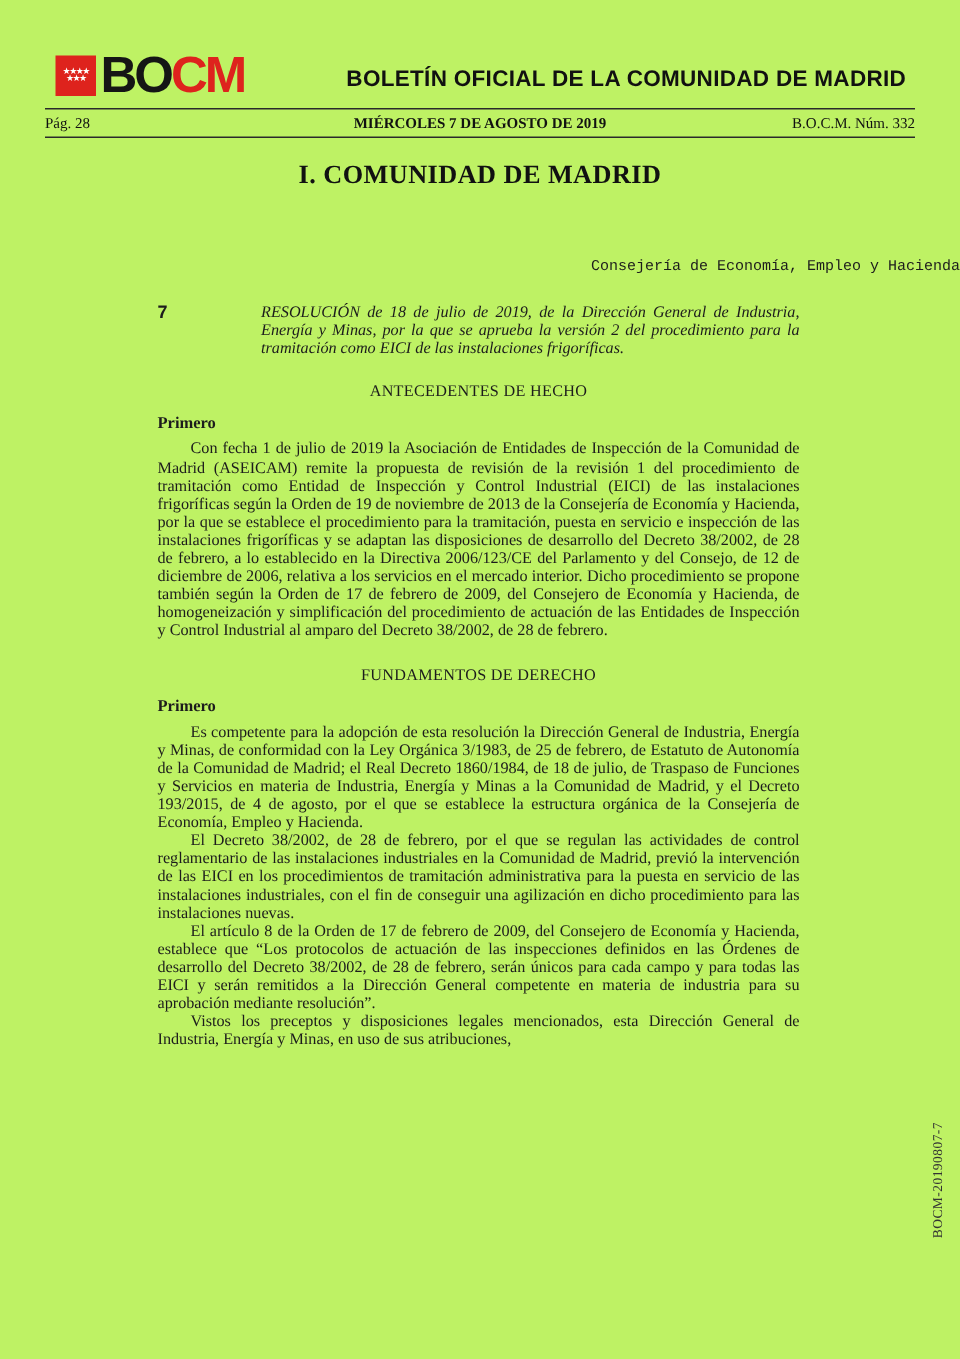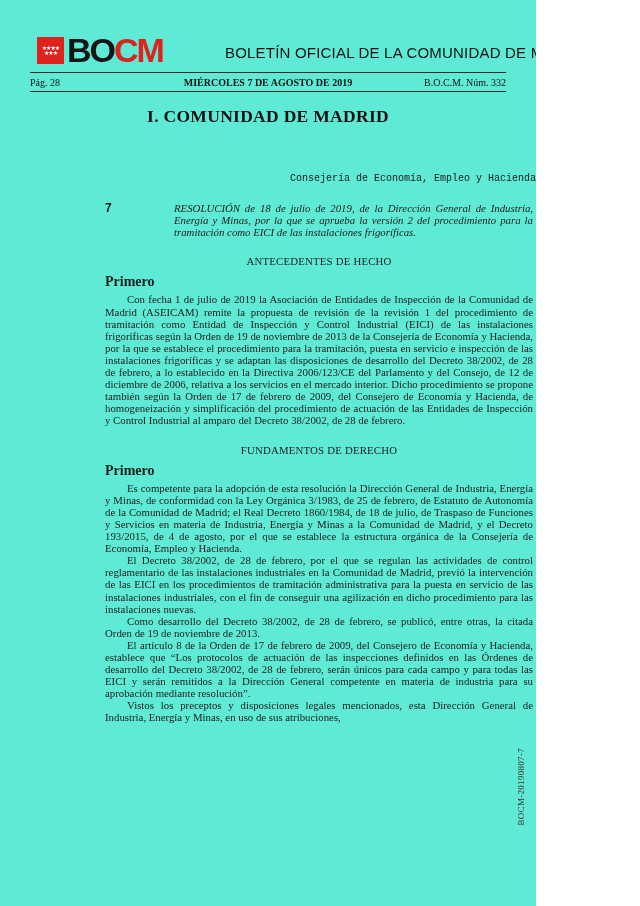--- a/index.html
+++ b/index.html
@@ -1,21 +1,21 @@
 <!DOCTYPE html>
 <html lang="es"><head>
 <meta charset="utf-8">
 <title>BOCM</title>
 <style>
   html, body { margin: 0; padding: 0; background: #ffffff; }
   .page {
     position: relative;
-    width: 536px;
+    width: 640px;
     height: 906px;
-    background: #5eead4;
+    background: #bef264;
     font-family: "Liberation Serif", serif;
     color: #1c1c1c;
     overflow: hidden;
   }
 
   
   .masthead {
     position: absolute;
     top: 36px; left: 37px;
     height: 28px;
@@ -47,21 +47,21 @@
     display: flex;
   }
   .logo-bo { color: #151515; }
   .logo-cm { color: #de231d; }
 
   .masthead-title {
     position: absolute;
     top: 44px; left: 225px; right: 30px;
     text-align: center;
     font-family: "Liberation Sans", sans-serif;
-    font-weight: normal;
+    font-weight: bold;
     font-size: 15px;
     letter-spacing: 0.2px;
     color: #111;
     white-space: nowrap;
   }
 
   .rule { position: absolute; left: 30px; right: 30px; border-top: 1.5px solid #2a2a2a; }
   .rule-top { top: 72px; }
   .rule-bottom { top: 91px; }
 
@@ -123,21 +123,21 @@
     text-align: justify;
     margin-left: 19px;
   }
   .h-center {
     text-align: center;
     margin: 17px 0 9px 0;
     letter-spacing: 0.2px;
   }
   .sub {
     font-weight: bold;
-    font-size: 14px;
+    font-size: 11px;
     margin: 9px 0 5px 0;
   }
   .para {
     margin: 0;
     text-align: justify;
     text-indent: 22px;
   }
 
   
   .vcode {
@@ -189,21 +189,20 @@
 
     <div class="h-center">ANTECEDENTES DE HECHO</div>
     <div class="sub">Primero</div>
     <p class="para">Con fecha 1 de julio de 2019 la Asociación de Entidades de Inspección de la Comunidad de Madrid (ASEICAM) remite la propuesta de revisión de la revisión 1 del procedimiento de tramitación como Entidad de Inspección y Control Industrial (EICI) de las instalaciones frigoríficas según la Orden de 19 de noviembre de 2013 de la Consejería de Economía y Hacienda, por la que se establece el procedimiento para la tramitación, puesta en servicio e inspección de las instalaciones frigoríficas y se adaptan las disposiciones de desarrollo del Decreto 38/2002, de 28 de febrero, a lo establecido en la Directiva 2006/123/CE del Parlamento y del Consejo, de 12 de diciembre de 2006, relativa a los servicios en el mercado interior. Dicho procedimiento se propone también según la Orden de 17 de febrero de 2009, del Consejero de Economía y Hacienda, de homogeneización y simplificación del procedimiento de actuación de las Entidades de Inspección y Control Industrial al amparo del Decreto 38/2002, de 28 de febrero.</p>
 
     <div class="h-center">FUNDAMENTOS DE DERECHO</div>
     <div class="sub">Primero</div>
     <p class="para">Es competente para la adopción de esta resolución la Dirección General de Industria, Energía y Minas, de conformidad con la Ley Orgánica 3/1983, de 25 de febrero, de Estatuto de Autonomía de la Comunidad de Madrid; el Real Decreto 1860/1984, de 18 de julio, de Traspaso de Funciones y Servicios en materia de Industria, Energía y Minas a la Comunidad de Madrid, y el Decreto 193/2015, de 4 de agosto, por el que se establece la estructura orgánica de la Consejería de Economía, Empleo y Hacienda.</p>
 
     <p class="para">El Decreto 38/2002, de 28 de febrero, por el que se regulan las actividades de control reglamentario de las instalaciones industriales en la Comunidad de Madrid, previó la intervención de las EICI en los procedimientos de tramitación administrativa para la puesta en servicio de las instalaciones industriales, con el fin de conseguir una agilización en dicho procedimiento para las instalaciones nuevas.</p>
-    <p class="para">Como desarrollo del Decreto 38/2002, de 28 de febrero, se publicó, entre otras, la citada Orden de 19 de noviembre de 2013.</p>
 
     <p class="para">El artículo 8 de la Orden de 17 de febrero de 2009, del Consejero de Economía y Hacienda, establece que “Los protocolos de actuación de las inspecciones definidos en las Órdenes de desarrollo del Decreto 38/2002, de 28 de febrero, serán únicos para cada campo y para todas las EICI y serán remitidos a la Dirección General competente en materia de industria para su aprobación mediante resolución”.</p>
     <p class="para">Vistos los preceptos y disposiciones legales mencionados, esta Dirección General de Industria, Energía y Minas, en uso de sus atribuciones,</p>
   </div>
 
   <div class="vcode">BOCM-20190807-7</div>
 
 </div>
 
 </body></html>

